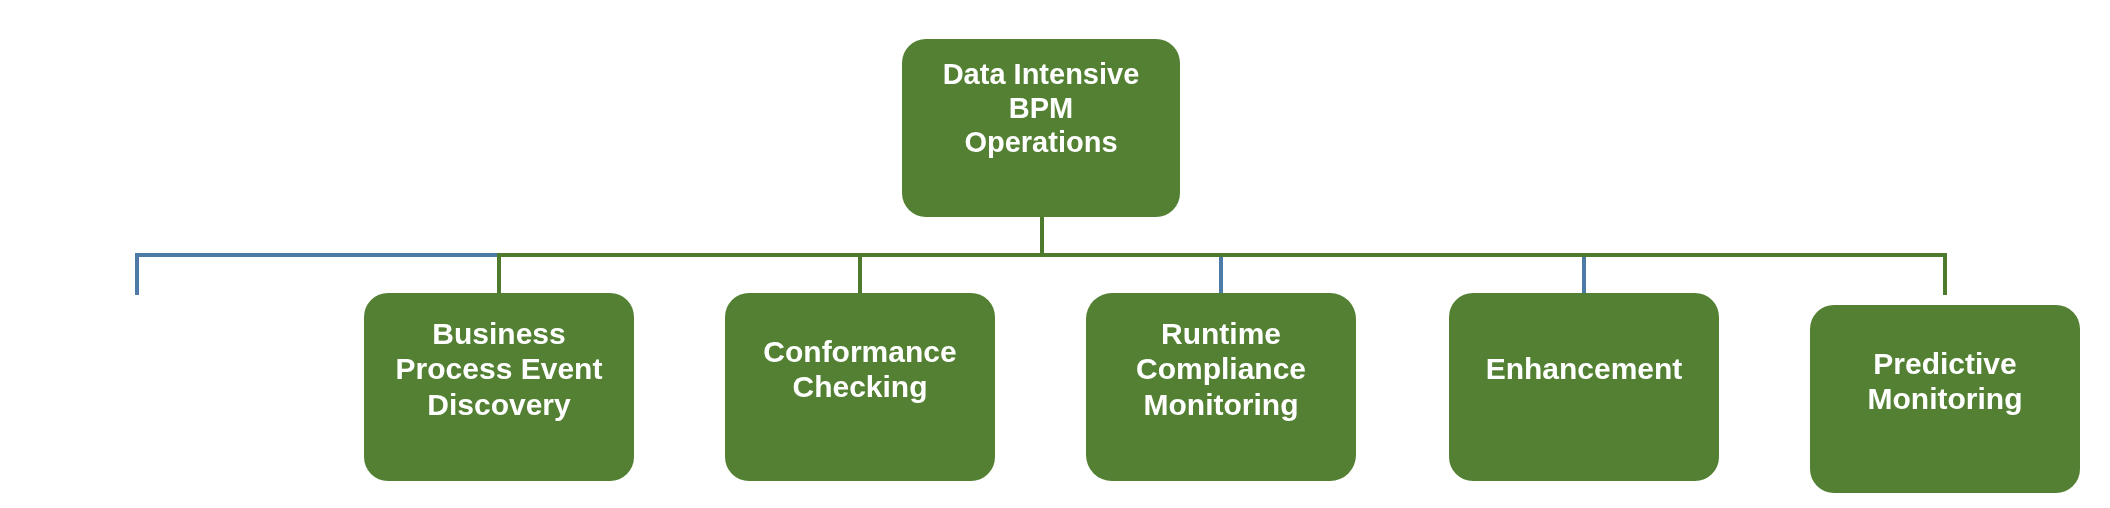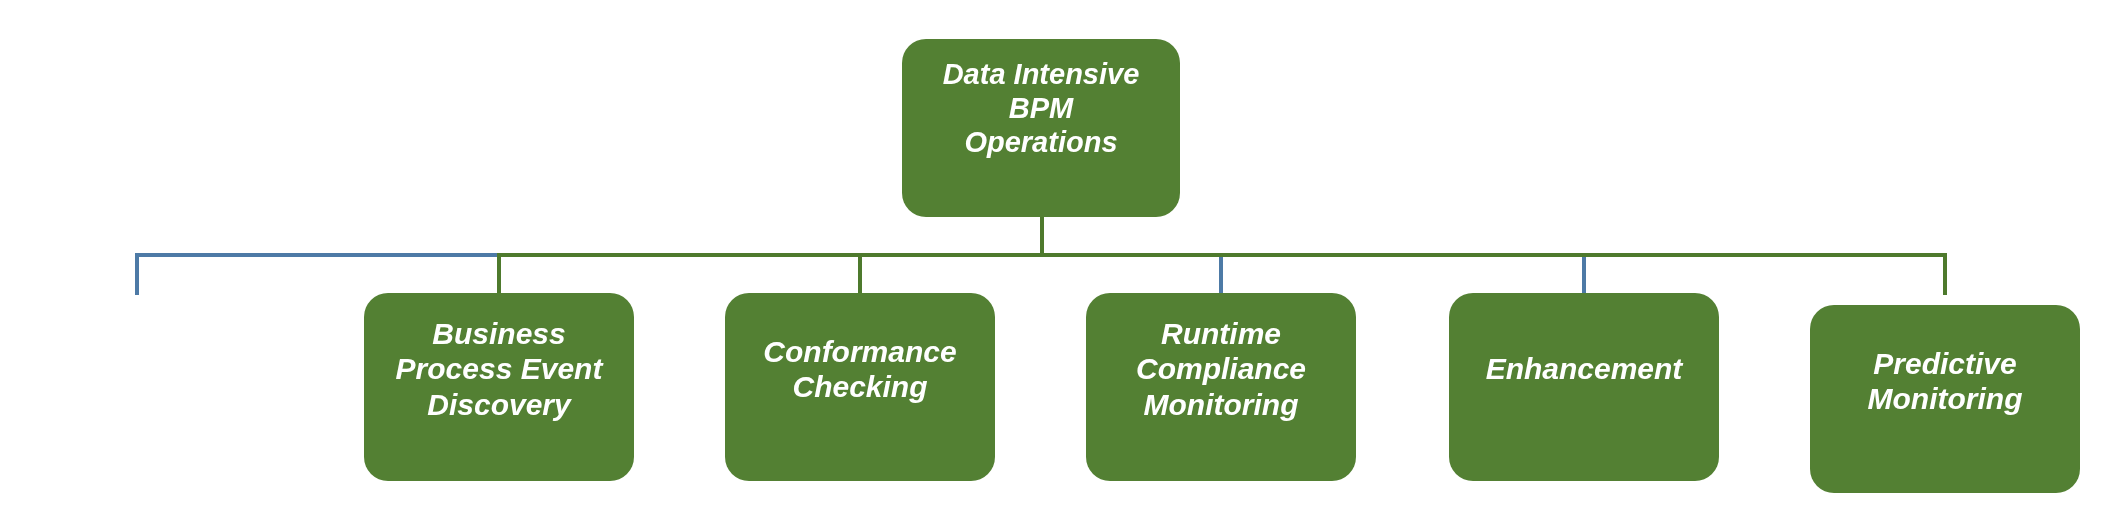--- a/index.html
+++ b/index.html
@@ -11,21 +11,20 @@
   }
   * { margin: 0; padding: 0; box-sizing: border-box; }
   html, body { background: var(--background); }
   .canvas {
     position: relative;
     width: 2110px;
     height: 508px;
     background: var(--background);
     font-family: "Liberation Sans", sans-serif;
     overflow: hidden;
-    font-style: italic;
   }
   .node {
     position: absolute;
     background: var(--node_fill);
     border-radius: 24px;
     display: flex;
     align-items: center;
     justify-content: center;
     text-align: center;
     color: var(--text);
@@ -37,21 +36,21 @@
   }
   .node.root {
     left: 902px; top: 39px; width: 278px; height: 178px;
     font-size: 29px;
     padding-bottom: 40px;
   }
   .node.child { top: 293px; width: 270px; height: 188px; }
   .node.c0 { left: 2px; }
   .node.c1 { left: 364px; }
   .node.c2 { left: 725px; }
-  .node.c3 { left: 1086px; }
+  .node.c3 { left: 1086px; border-radius: 26px; }
   .node.c4 { left: 1449px; text-align: right; }
   .node.c5 { left: 1810px; margin-top: 12px; }
 
   .line { position: absolute; background: var(--line_green); }
   .line[data-color="green"] { background: var(--line_green); }
   .line[data-color="blue"]  { background: var(--line_blue); }
 
   .stub   { left: 1040px; top: 217px; width: 4px; height: 40px; }
   .bus    { top: 253px; height: 4px; }
   .bus-left  { left: 135px; width: 364px; }

